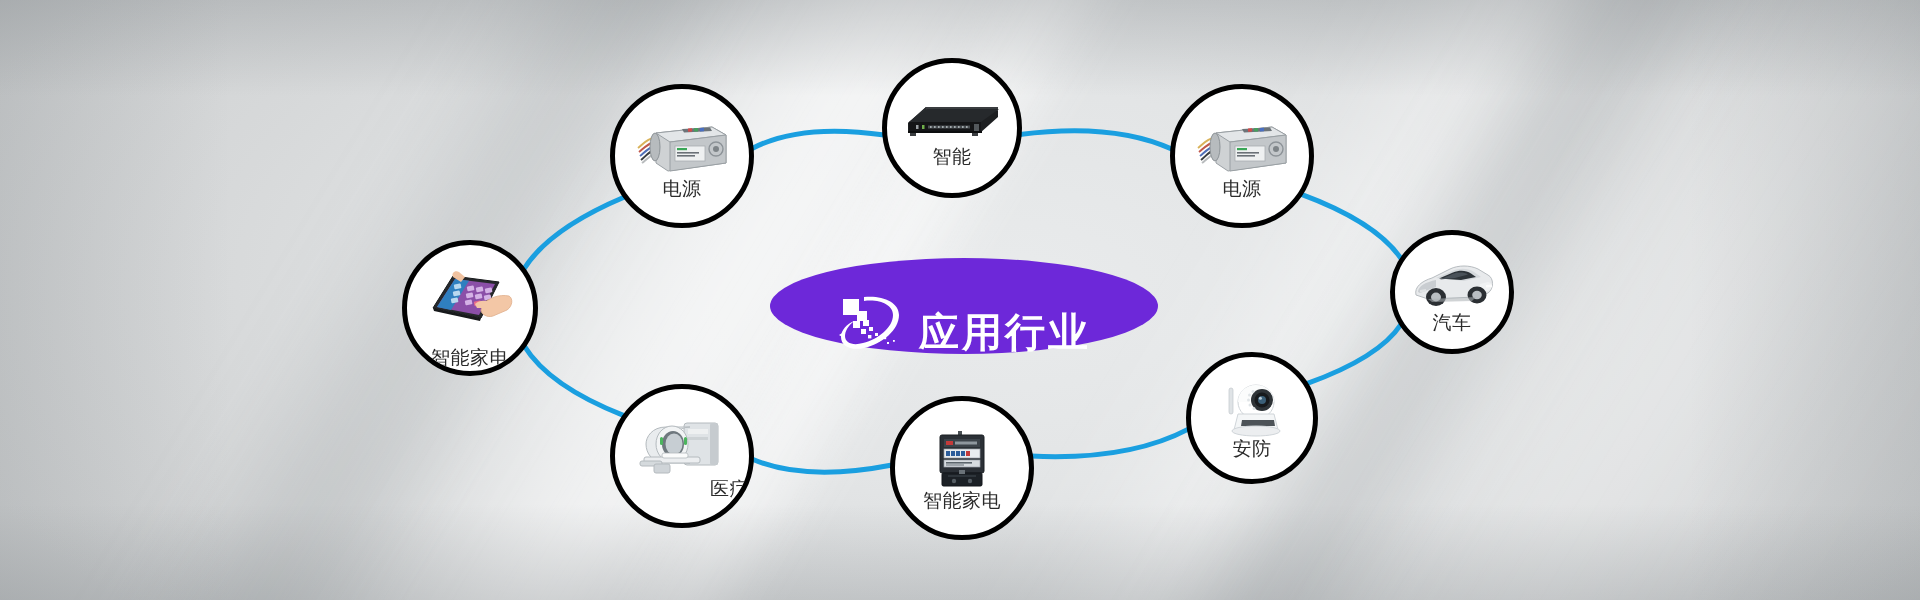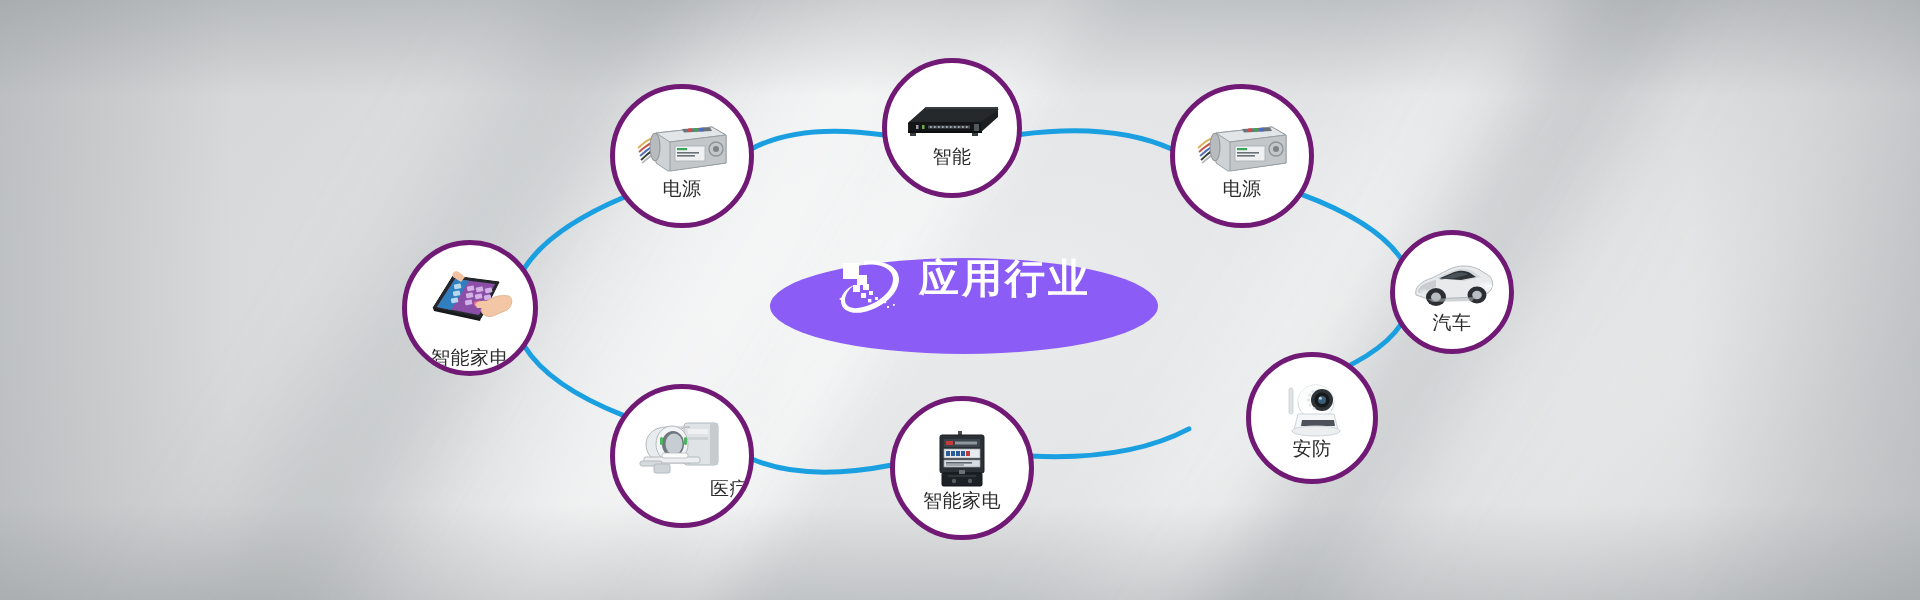--- a/index.html
+++ b/index.html
@@ -73,42 +73,42 @@
 
   
   #links { position: absolute; inset: 0; }
 
   
   .center-badge {
     position: absolute;
     left: 770px; top: 258px;
     width: 388px; height: 96px;
     border-radius: 50%;
-    background: #8b5cf6;
-    display: flex; align-items: flex-start; justify-content: center;
+    background: #6d28d9;
+    display: flex; align-items: flex-end; justify-content: center;
     gap: 16px;
     z-index: 6;
   }
   .center-logo { width: 66px; height: 60px; flex: 0 0 auto; }
   .center-title {
     color: #ffffff;
     font-size: 40px;
     font-weight: 700;
     letter-spacing: 3px;
     line-height: 1;
     white-space: nowrap;
     padding-bottom: 2px;
   }
 
   
   .node {
     position: absolute;
     border-radius: 50%;
     background: #ffffff;
-    border: 5px solid #701a75;
+    border: 5px solid #000000;
     display: flex;
     flex-direction: column;
     align-items: center;
     justify-content: flex-start;
     z-index: 5;
     overflow: hidden;
   }
   .node-art {
     width: 100%;
     flex: 0 0 auto;
@@ -255,21 +255,21 @@
           <ellipse cx="71" cy="38" rx="4.8" ry="4.2" fill="#b9bec2"></ellipse>
           <path d="M80 28 L86 27.5 L86 30 L80 30.5 Z" fill="#fbfbfb"></path>
           <path d="M14 33 L20 32 L20 34.5 L14 35.5 Z" fill="#dfe2e4"></path>
           <path d="M22 42 L70 40 L66 44 L26 45 Z" fill="#a9aeb2" opacity=".55"></path>
         </g>
       </svg>
     </div>
     <div class="node-label">汽车</div>
   </div>
 
-  <div class="node" style="left:1246px; top:352px; width:132px; height:132px; padding-top:22px;">
+  <div class="node" style="left:1186px; top:352px; width:132px; height:132px; padding-top:22px;">
     <div class="node-art" style="height:60px;">
       <svg width="80" height="58" viewBox="0 0 80 58">
         <g>
           <rect x="17" y="8" width="4" height="26" rx="2" fill="#dfe3e6" stroke="#c2c7cb" stroke-width=".7"></rect>
           <ellipse cx="44" cy="22" rx="18" ry="17" fill="#ffffff" stroke="#cfd4d8" stroke-width="1"></ellipse>
           <path d="M26 22 C26 12, 34 5, 44 5 C54 5, 62 12, 62 22 Z" fill="#fbfcfc"></path>
           <circle cx="50" cy="20" r="11" fill="#2e3337"></circle>
           <circle cx="50" cy="20" r="7.5" fill="#171a1d"></circle>
           <circle cx="50" cy="20" r="4" fill="#3b5f78"></circle>
           <circle cx="48.4" cy="18.2" r="1.5" fill="#b9cbd6"></circle>

